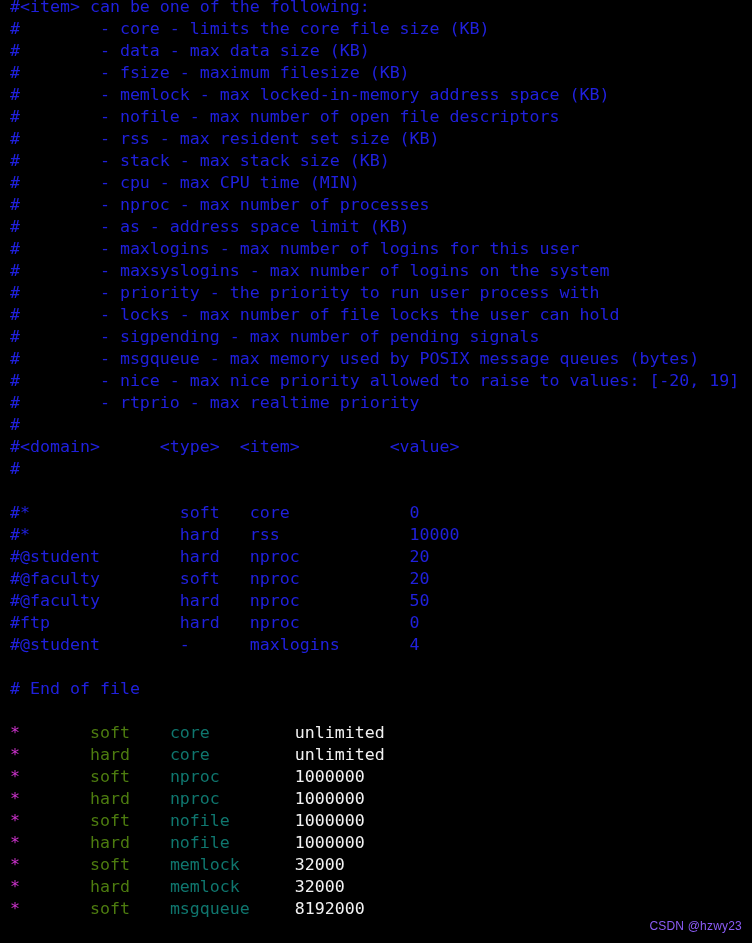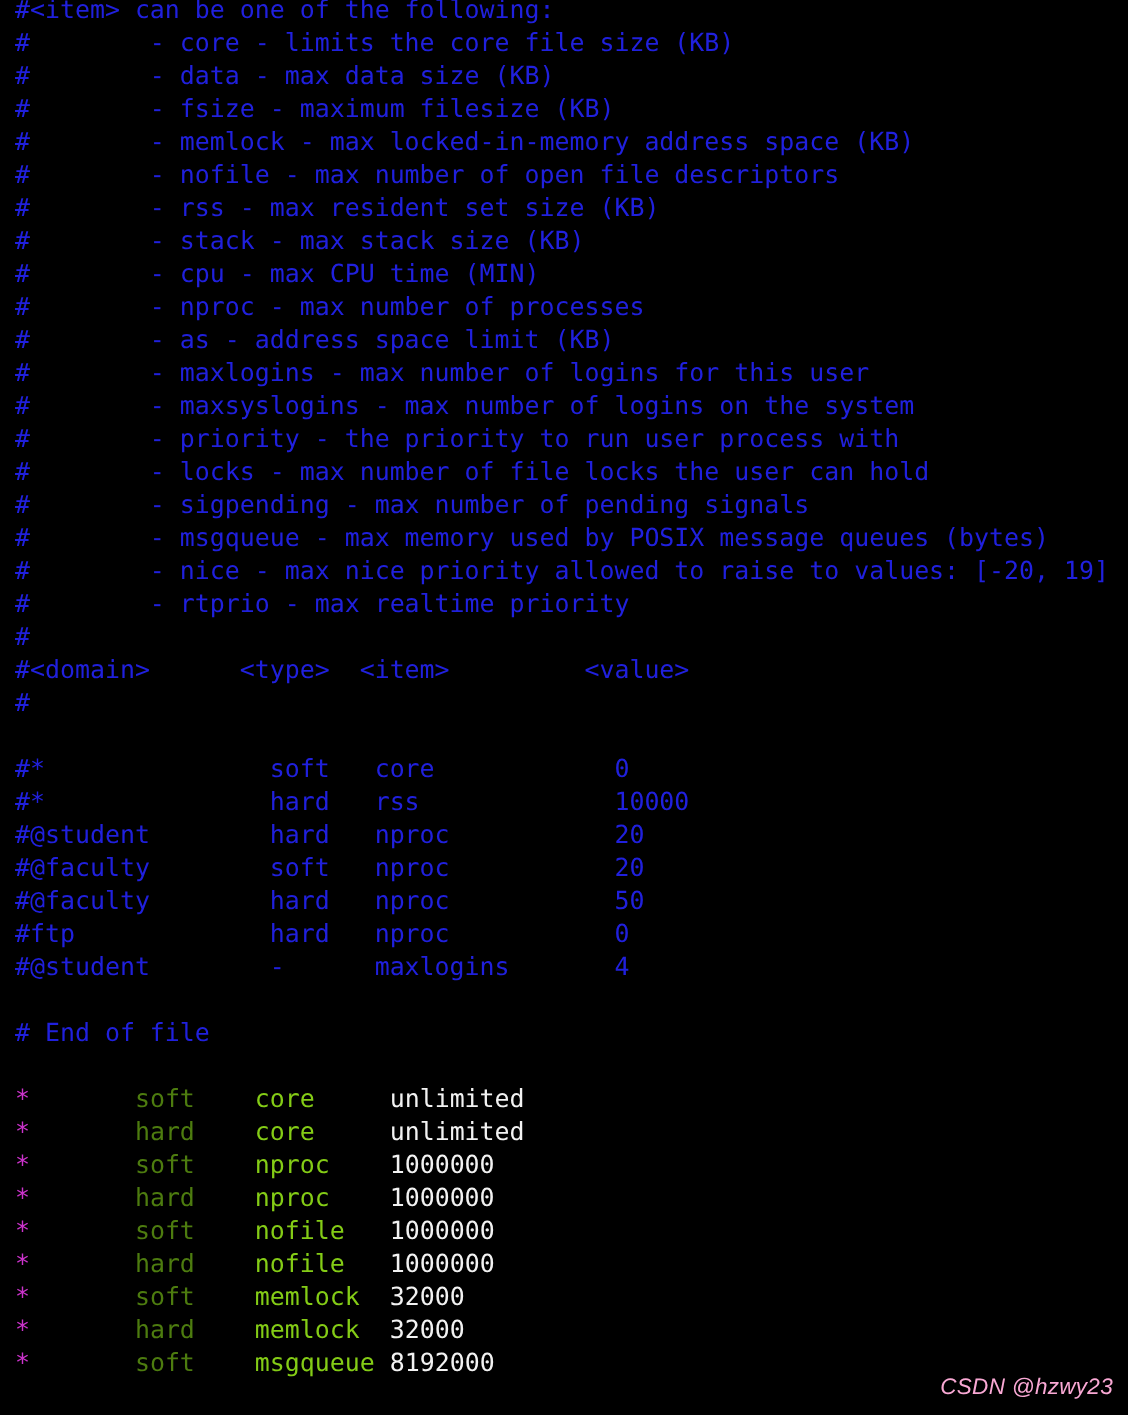--- a/index.html
+++ b/index.html
@@ -42,35 +42,34 @@
     font-size: 16.6px;
     line-height: 22px;
   }
 
   
   .c-comment { color: #2020dd; }
 
   
   .c-domain { color: #cc33cc; }
   .c-type   { color: #4d7c0f; }
-  .c-item   { color: #84cc16; }
-  .c-value  { color: #f2f2f2; }
+  .c-item   { color: #0f766e; }
+  .c-value  { color: #f2f2f2; margin-left: 35px; }
 
   .blank { height: 22px; }
 
   #watermark {
     position: absolute;
     right: 10px;
     bottom: 10px;
-    color: #f9a8d4;
+    color: #8b5cf6;
     font-family: "Liberation Sans", "DejaVu Sans", sans-serif;
-    font-size: 15px;
+    font-size: 12px;
     letter-spacing: 0.2px;
     white-space: pre;
-    font-style: italic;
   }
 </style>
 </head>
 <body>
 
 <div id="terminal">
   <div class="screen" id="screen"><div class="line"><span class="c-comment">#&lt;item&gt; can be one of the following:</span></div><div class="line"><span class="c-comment">#        - core - limits the core file size (KB)</span></div><div class="line"><span class="c-comment">#        - data - max data size (KB)</span></div><div class="line"><span class="c-comment">#        - fsize - maximum filesize (KB)</span></div><div class="line"><span class="c-comment">#        - memlock - max locked-in-memory address space (KB)</span></div><div class="line"><span class="c-comment">#        - nofile - max number of open file descriptors</span></div><div class="line"><span class="c-comment">#        - rss - max resident set size (KB)</span></div><div class="line"><span class="c-comment">#        - stack - max stack size (KB)</span></div><div class="line"><span class="c-comment">#        - cpu - max CPU time (MIN)</span></div><div class="line"><span class="c-comment">#        - nproc - max number of processes</span></div><div class="line"><span class="c-comment">#        - as - address space limit (KB)</span></div><div class="line"><span class="c-comment">#        - maxlogins - max number of logins for this user</span></div><div class="line"><span class="c-comment">#        - maxsyslogins - max number of logins on the system</span></div><div class="line"><span class="c-comment">#        - priority - the priority to run user process with</span></div><div class="line"><span class="c-comment">#        - locks - max number of file locks the user can hold</span></div><div class="line"><span class="c-comment">#        - sigpending - max number of pending signals</span></div><div class="line"><span class="c-comment">#        - msgqueue - max memory used by POSIX message queues (bytes)</span></div><div class="line"><span class="c-comment">#        - nice - max nice priority allowed to raise to values: [-20, 19]</span></div><div class="line"><span class="c-comment">#        - rtprio - max realtime priority</span></div><div class="line"><span class="c-comment">#</span></div><div class="line"><span class="c-comment">#&lt;domain&gt;      &lt;type&gt;  &lt;item&gt;         &lt;value&gt;</span></div><div class="line"><span class="c-comment">#</span></div><div class="line blank">&nbsp;</div><div class="line"><span class="c-comment">#*               soft   core            0</span></div><div class="line"><span class="c-comment">#*               hard   rss             10000</span></div><div class="line"><span class="c-comment">#@student        hard   nproc           20</span></div><div class="line"><span class="c-comment">#@faculty        soft   nproc           20</span></div><div class="line"><span class="c-comment">#@faculty        hard   nproc           50</span></div><div class="line"><span class="c-comment">#ftp             hard   nproc           0</span></div><div class="line"><span class="c-comment">#@student        -      maxlogins       4</span></div><div class="line blank">&nbsp;</div><div class="line"><span class="c-comment"># End of file</span></div><div class="line blank">&nbsp;</div><div class="line"><span class="c-domain">*</span><span>       </span><span class="c-type">soft</span><span>    </span><span class="c-item">core</span><span>     </span><span class="c-value">unlimited</span></div><div class="line"><span class="c-domain">*</span><span>       </span><span class="c-type">hard</span><span>    </span><span class="c-item">core</span><span>     </span><span class="c-value">unlimited</span></div><div class="line"><span class="c-domain">*</span><span>       </span><span class="c-type">soft</span><span>    </span><span class="c-item">nproc</span><span>    </span><span class="c-value">1000000</span></div><div class="line"><span class="c-domain">*</span><span>       </span><span class="c-type">hard</span><span>    </span><span class="c-item">nproc</span><span>    </span><span class="c-value">1000000</span></div><div class="line"><span class="c-domain">*</span><span>       </span><span class="c-type">soft</span><span>    </span><span class="c-item">nofile</span><span>   </span><span class="c-value">1000000</span></div><div class="line"><span class="c-domain">*</span><span>       </span><span class="c-type">hard</span><span>    </span><span class="c-item">nofile</span><span>   </span><span class="c-value">1000000</span></div><div class="line"><span class="c-domain">*</span><span>       </span><span class="c-type">soft</span><span>    </span><span class="c-item">memlock</span><span>  </span><span class="c-value">32000</span></div><div class="line"><span class="c-domain">*</span><span>       </span><span class="c-type">hard</span><span>    </span><span class="c-item">memlock</span><span>  </span><span class="c-value">32000</span></div><div class="line"><span class="c-domain">*</span><span>       </span><span class="c-type">soft</span><span>    </span><span class="c-item">msgqueue</span><span> </span><span class="c-value">8192000</span></div></div>
 
   <div id="watermark">CSDN @hzwy23</div>
 </div>

